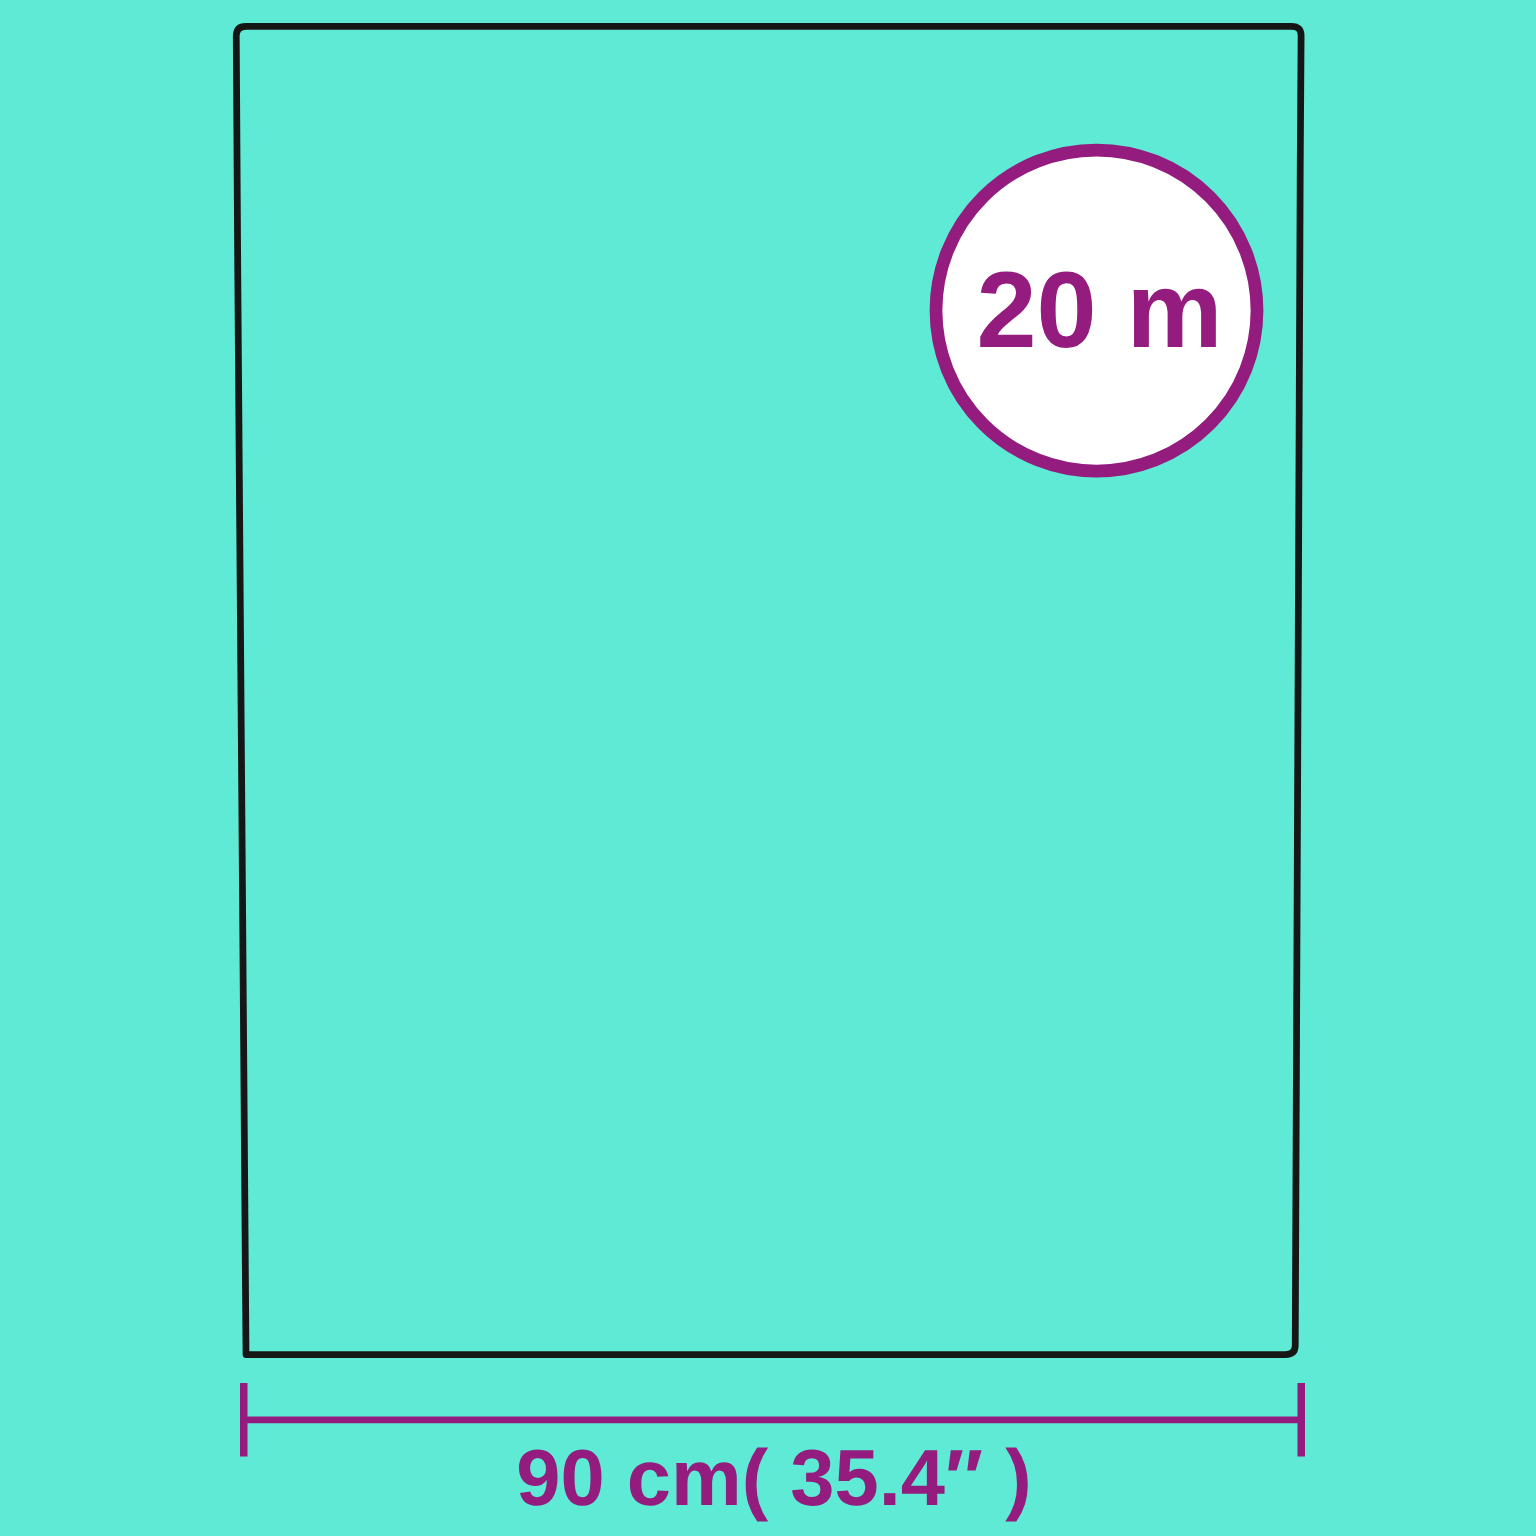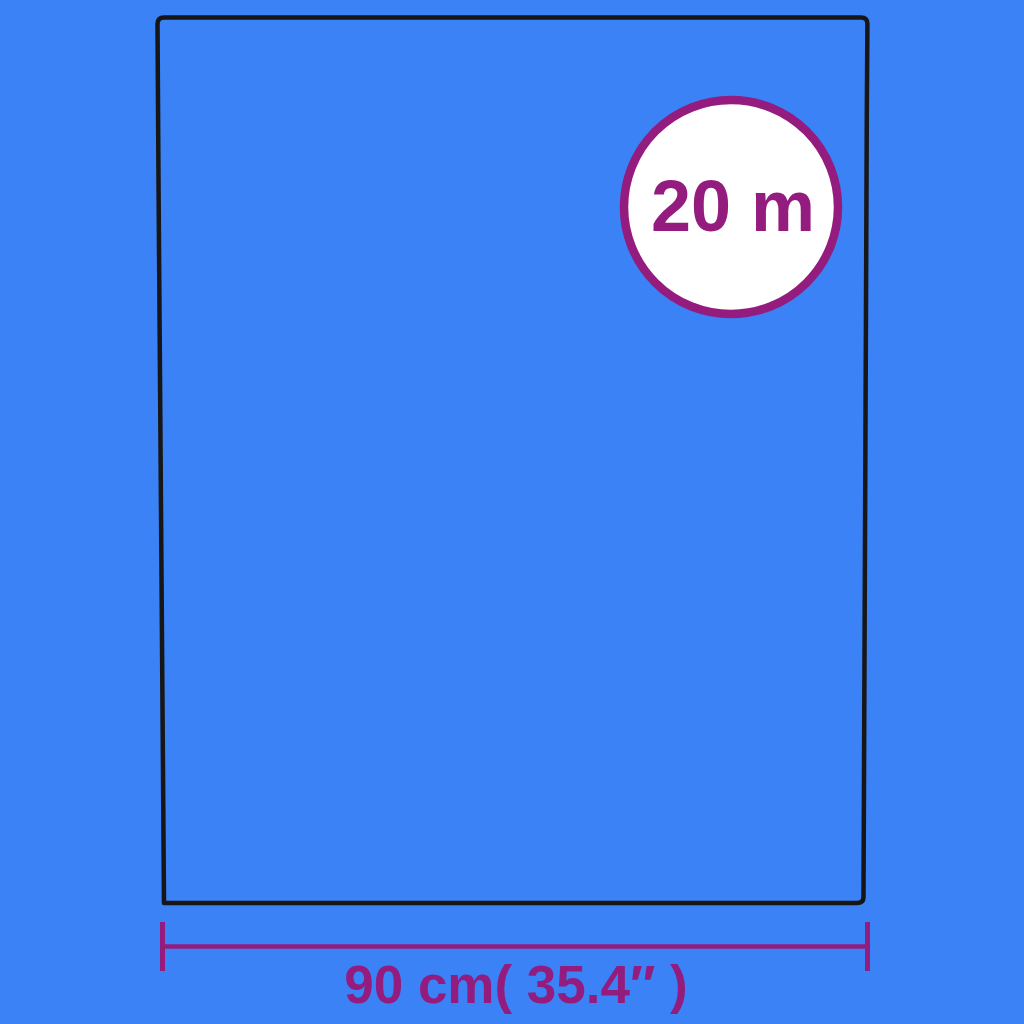--- a/index.html
+++ b/index.html
@@ -8,21 +8,21 @@
     width: 1024px;
     height: 1024px;
     background: #ffffff;
     overflow: hidden;
     font-family: "Liberation Sans", sans-serif;
   }
   .canvas {
     position: relative;
     width: 1024px;
     height: 1024px;
-    background: #3b82f6;
+    background: #5eead4;
     text-decoration: underline;
   }
   svg.diagram {
     position: absolute;
     left: 0;
     top: 0;
   }
   .badge-text {
     font-family: "Liberation Sans", sans-serif;
     font-weight: bold;

